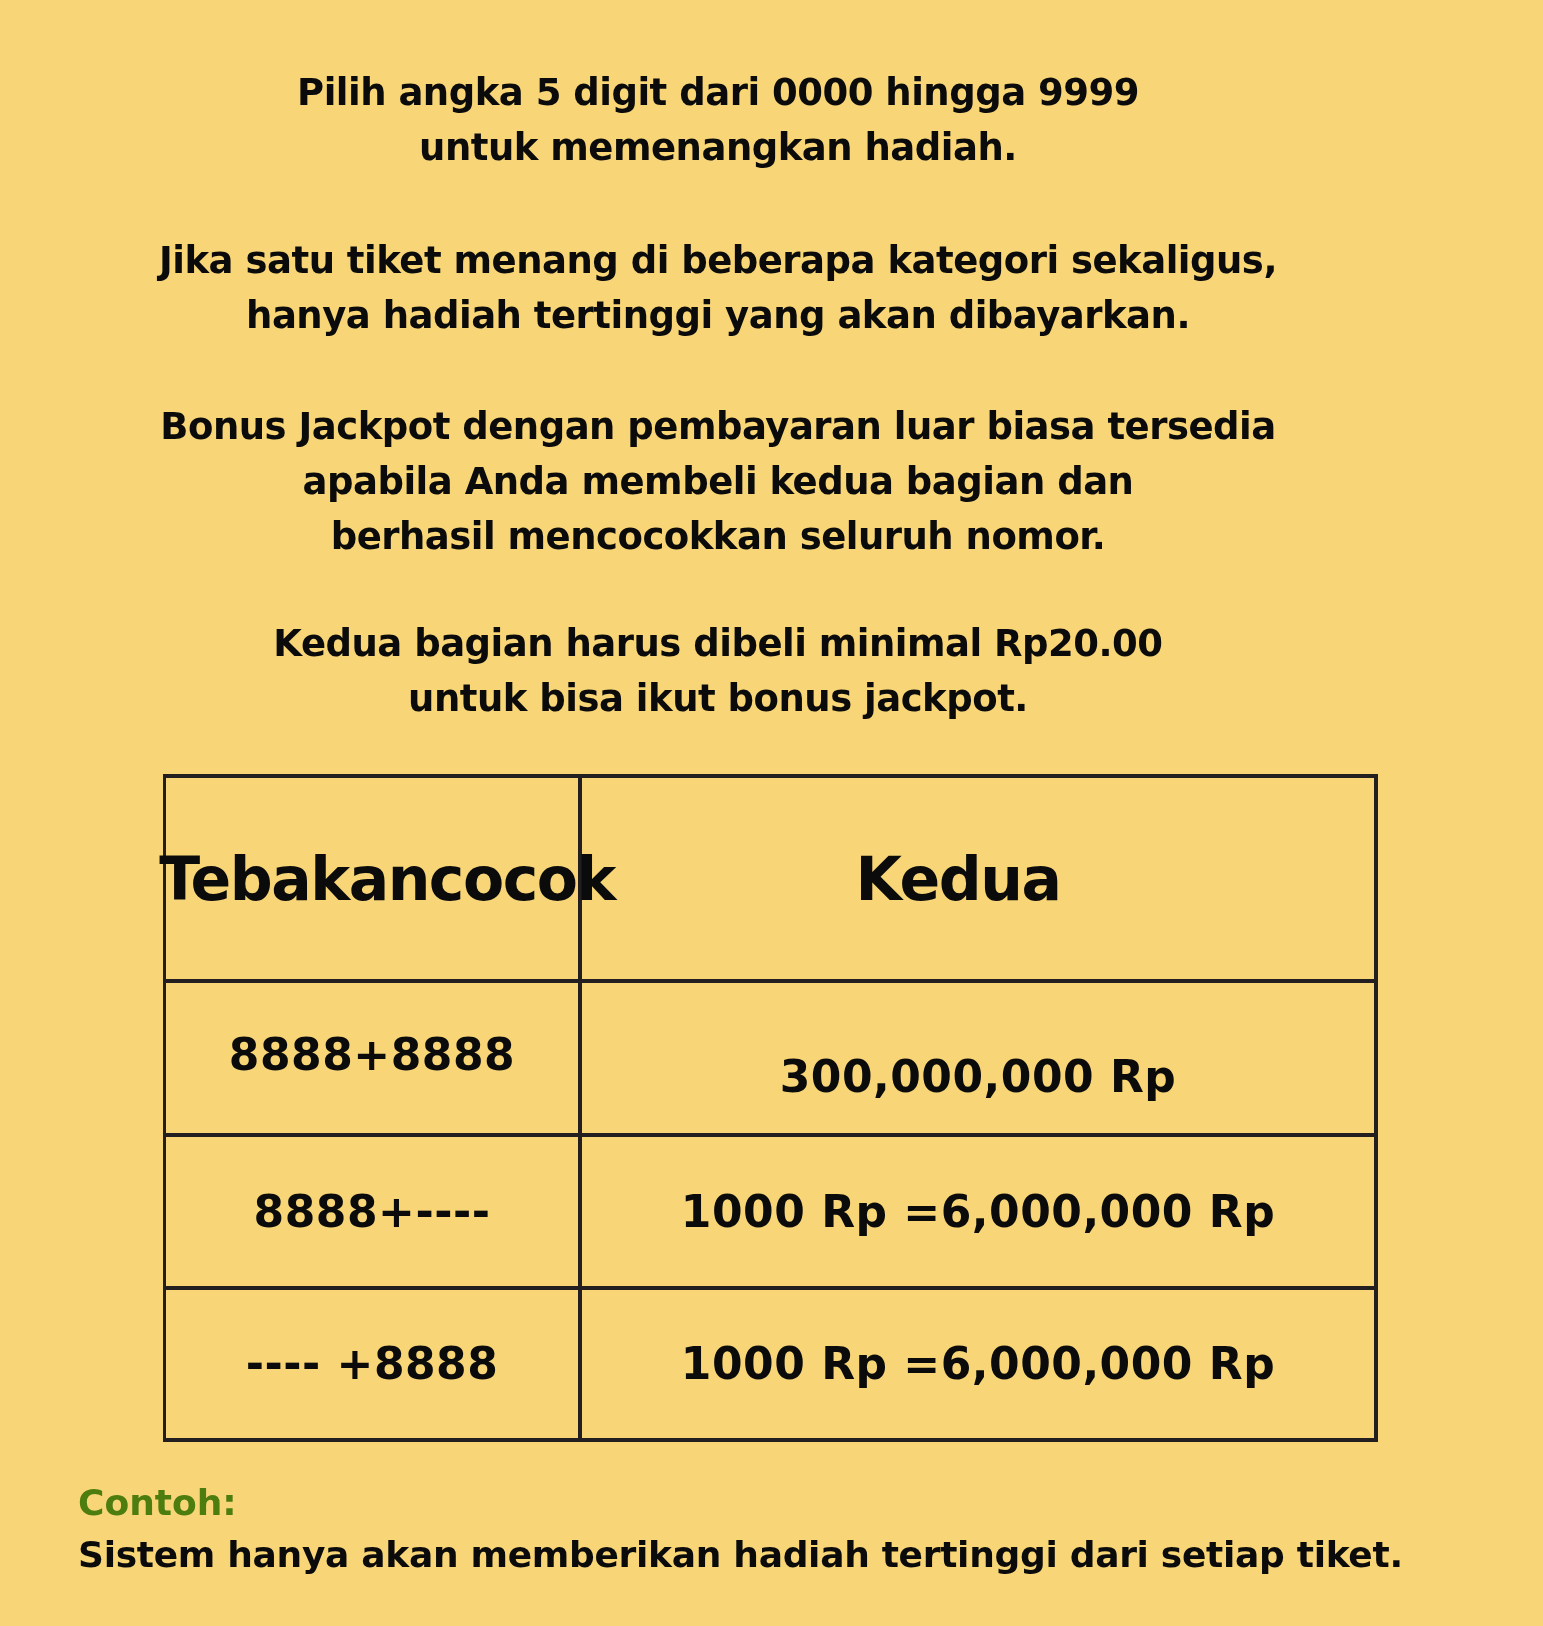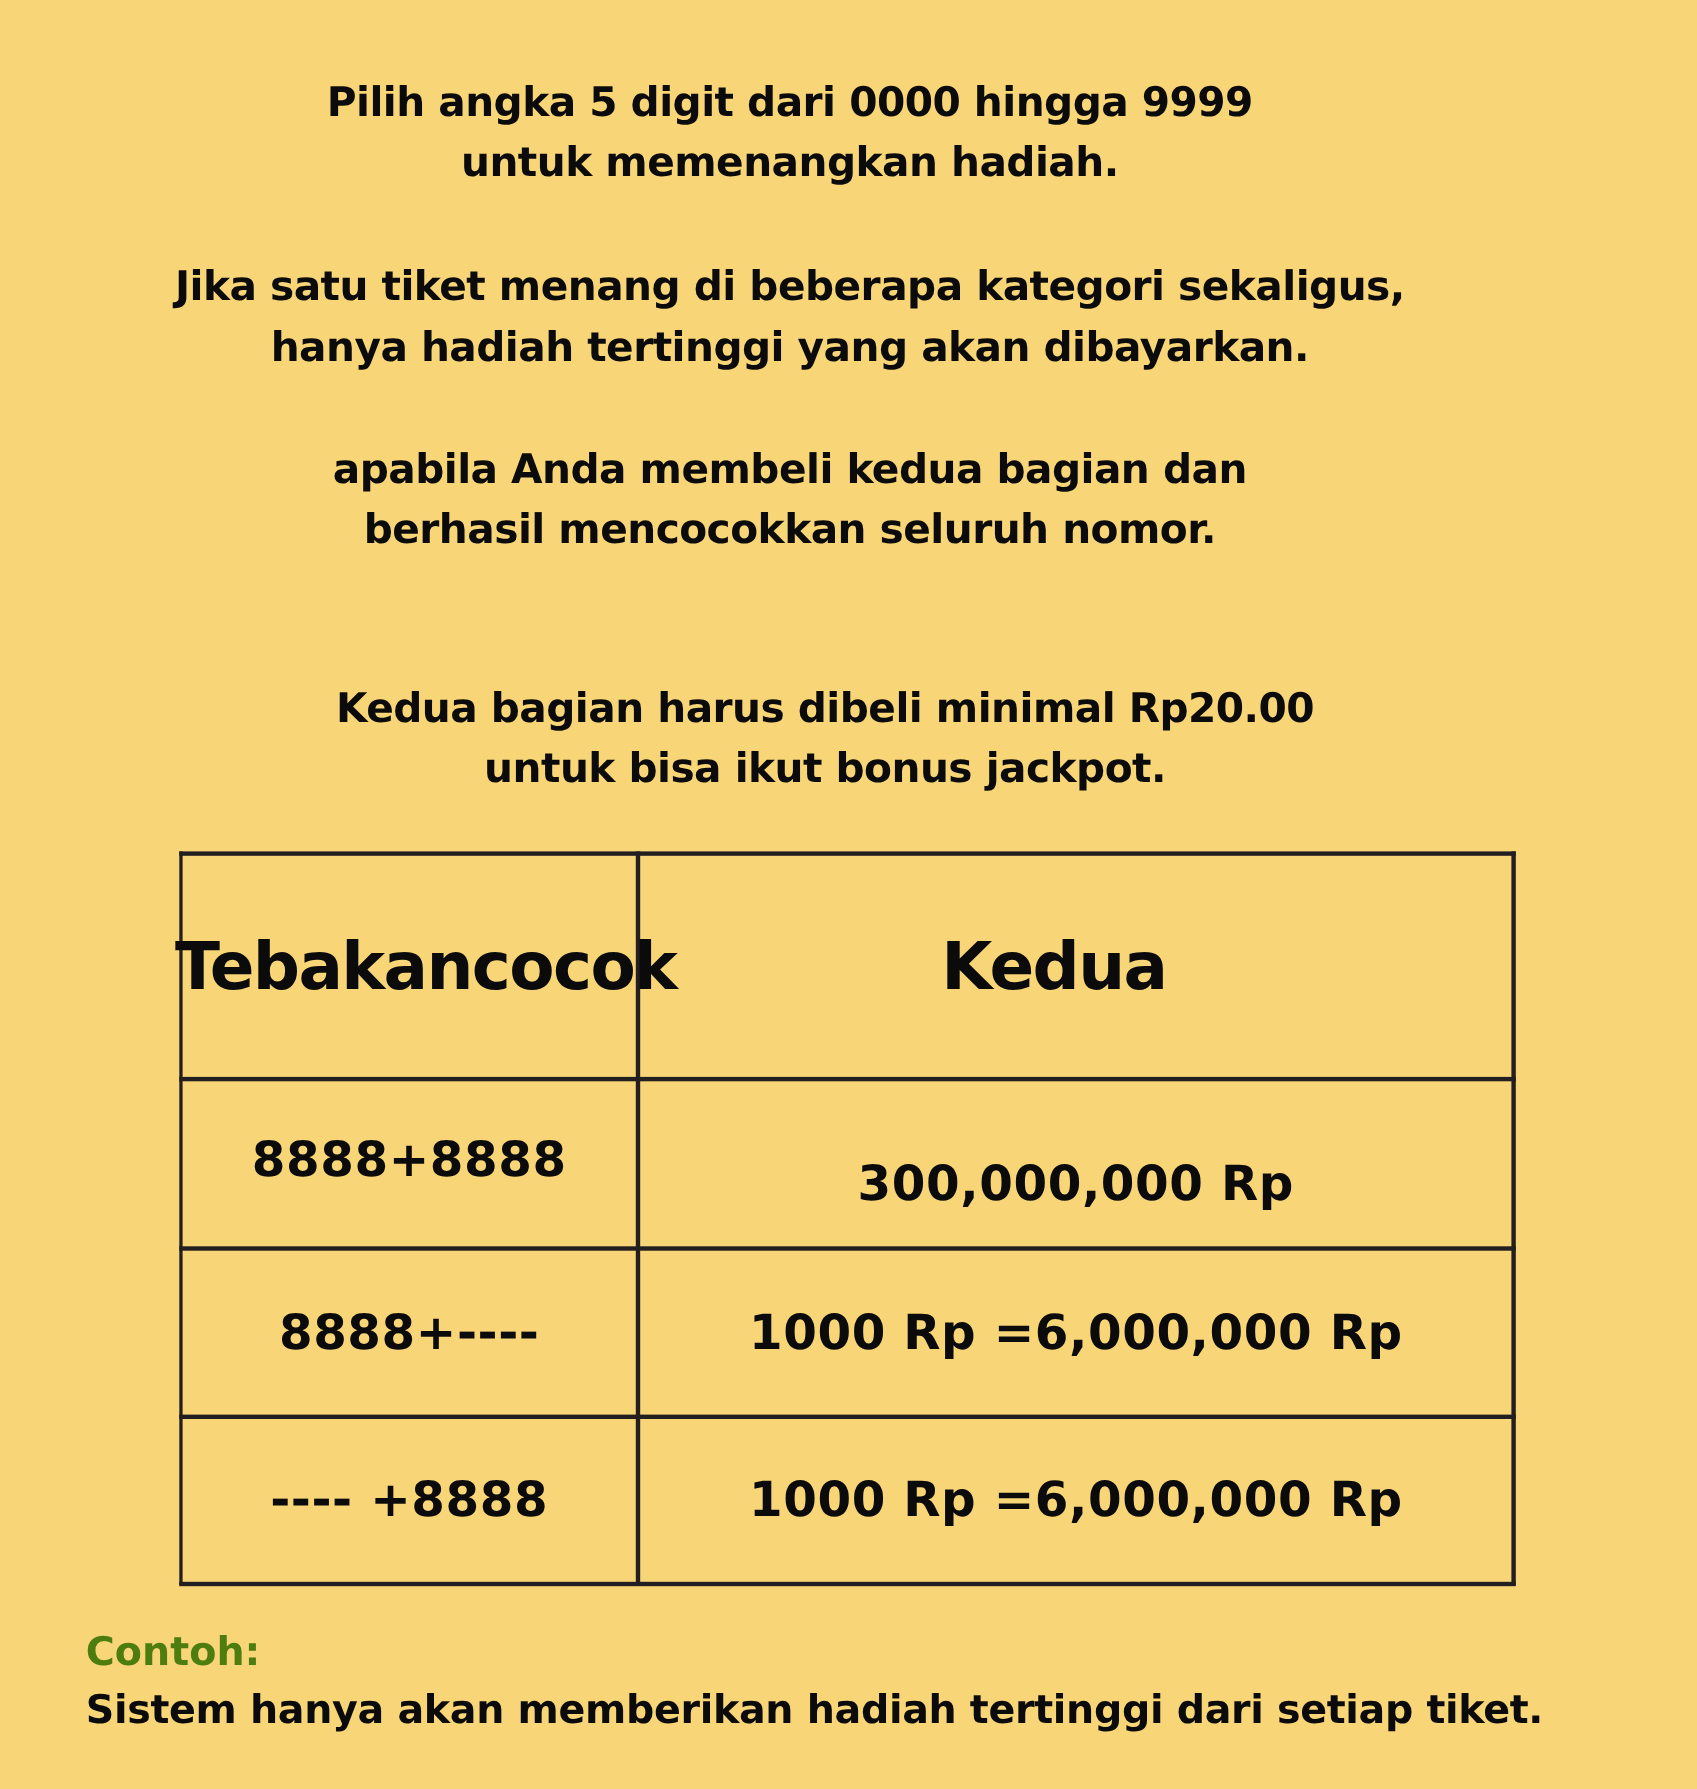--- a/index.html
+++ b/index.html
@@ -5,41 +5,42 @@
   html, body { margin:0; padding:0; }
   body {
     width:1543px; height:1626px; background:#F8D677; position:relative; overflow:hidden;
     font-family:"DejaVu Sans", "Liberation Sans", sans-serif; color:#0b0b0b;
   }
   .intro { position:absolute; left:0; width:1436px; text-align:center; font-weight:bold; font-size:37px; line-height:55px; letter-spacing:-0.5px; }
   .intro div { white-space:nowrap; }
   #p1 { top:65px; }
   #p2 { top:233px; }
   #p3 { top:399px; }
-  #p4 { top:616px;padding-left:32px; }
+  #p4 { top:616px; }
   .tbl { position:absolute; left:163px; top:774px; width:1215px; height:667px; }
   .line { position:absolute; background:#231F20; }
   .cell { position:absolute; display:flex; align-items:center; justify-content:center; text-align:center; font-weight:bold; }
   .hdr { font-size:60px; line-height:66px; font-weight:900; letter-spacing:-1.5px; }
   .val { font-size:44px; line-height:52px; letter-spacing:0.5px; }
   #contoh-label { position:absolute; left:78px; top:1482px; font-size:36px; font-weight:bold; color:#4d7c0f; }
   #contoh-text { position:absolute; left:78px; top:1534px; font-size:36px; font-weight:bold; white-space:nowrap; letter-spacing:-0.3px; }
 </style>
 </head>
 <body>
 
 <div class="intro" id="p1">
   <div>Pilih angka 5 digit dari 0000 hingga 9999</div>
   <div>untuk memenangkan hadiah.</div>
 </div>
 <div class="intro" id="p2">
   <div>Jika satu tiket menang di beberapa kategori sekaligus,</div>
   <div>hanya hadiah tertinggi yang akan dibayarkan.</div>
 </div>
 <div class="intro" id="p3">
+  <div>Bonus Jackpot dengan pembayaran luar biasa tersedia</div>
   <div>apabila Anda membeli kedua bagian dan</div>
   <div>berhasil mencocokkan seluruh nomor.</div>
 </div>
 <div class="intro" id="p4">
   <div>Kedua bagian harus dibeli minimal Rp20.00</div>
   <div>untuk bisa ikut bonus jackpot.</div>
 </div>
 
 <div class="tbl">
 

